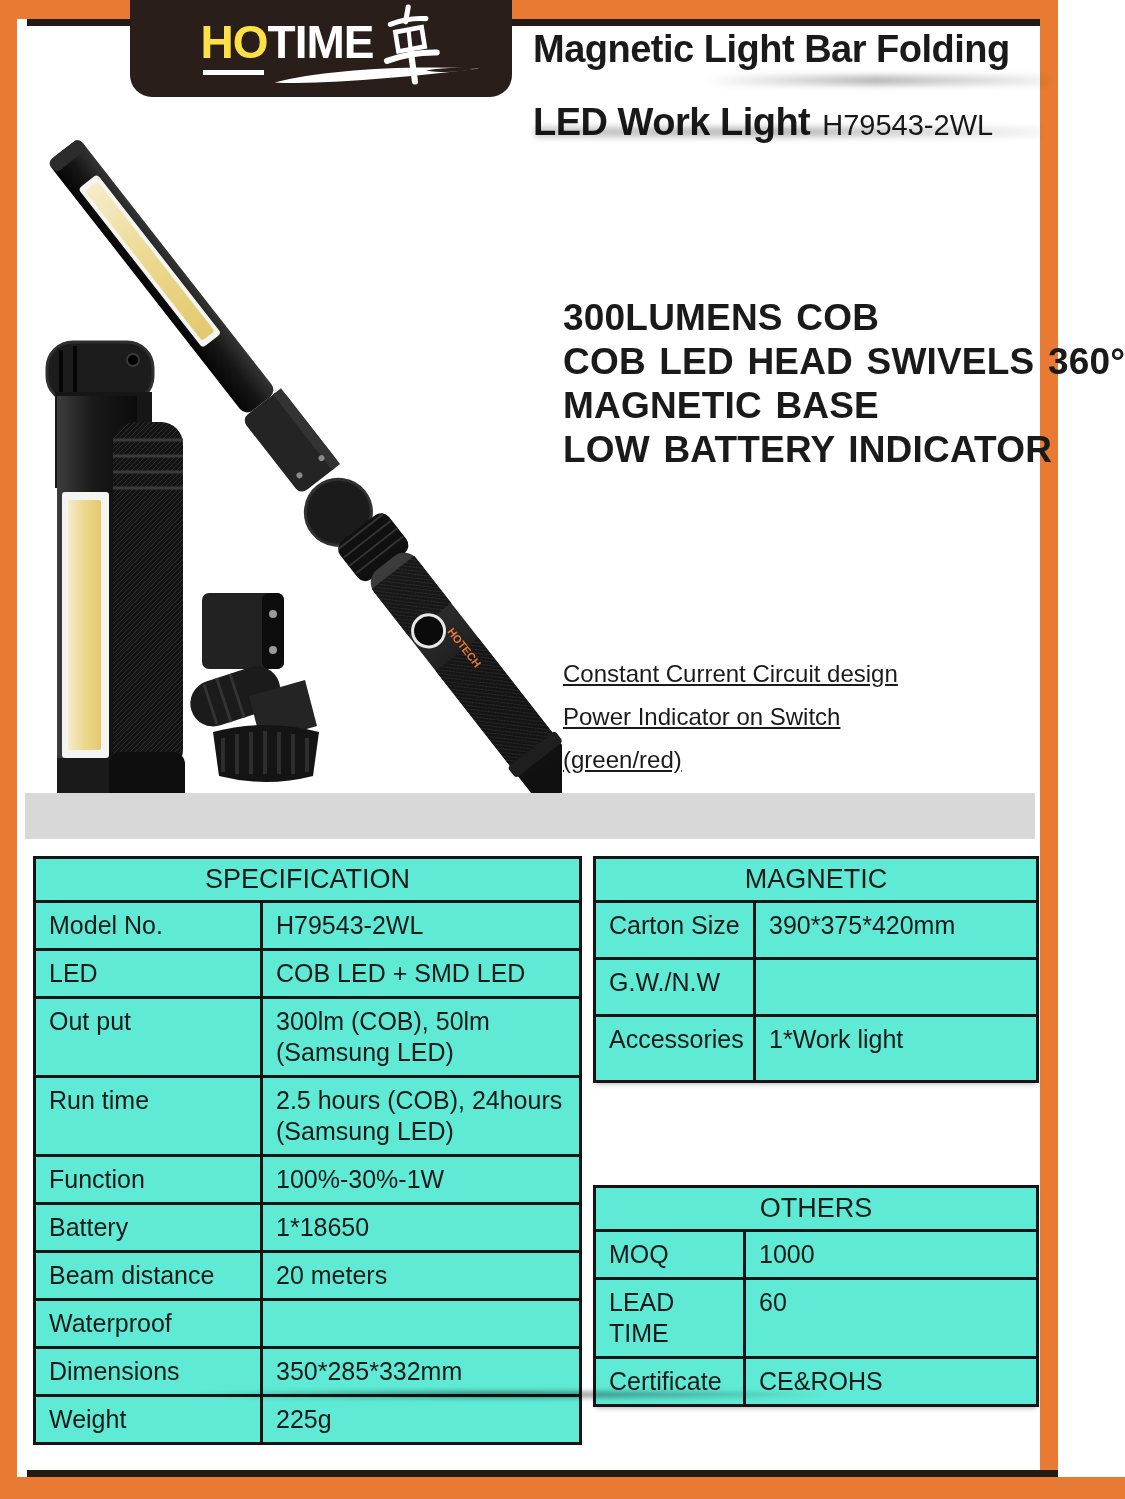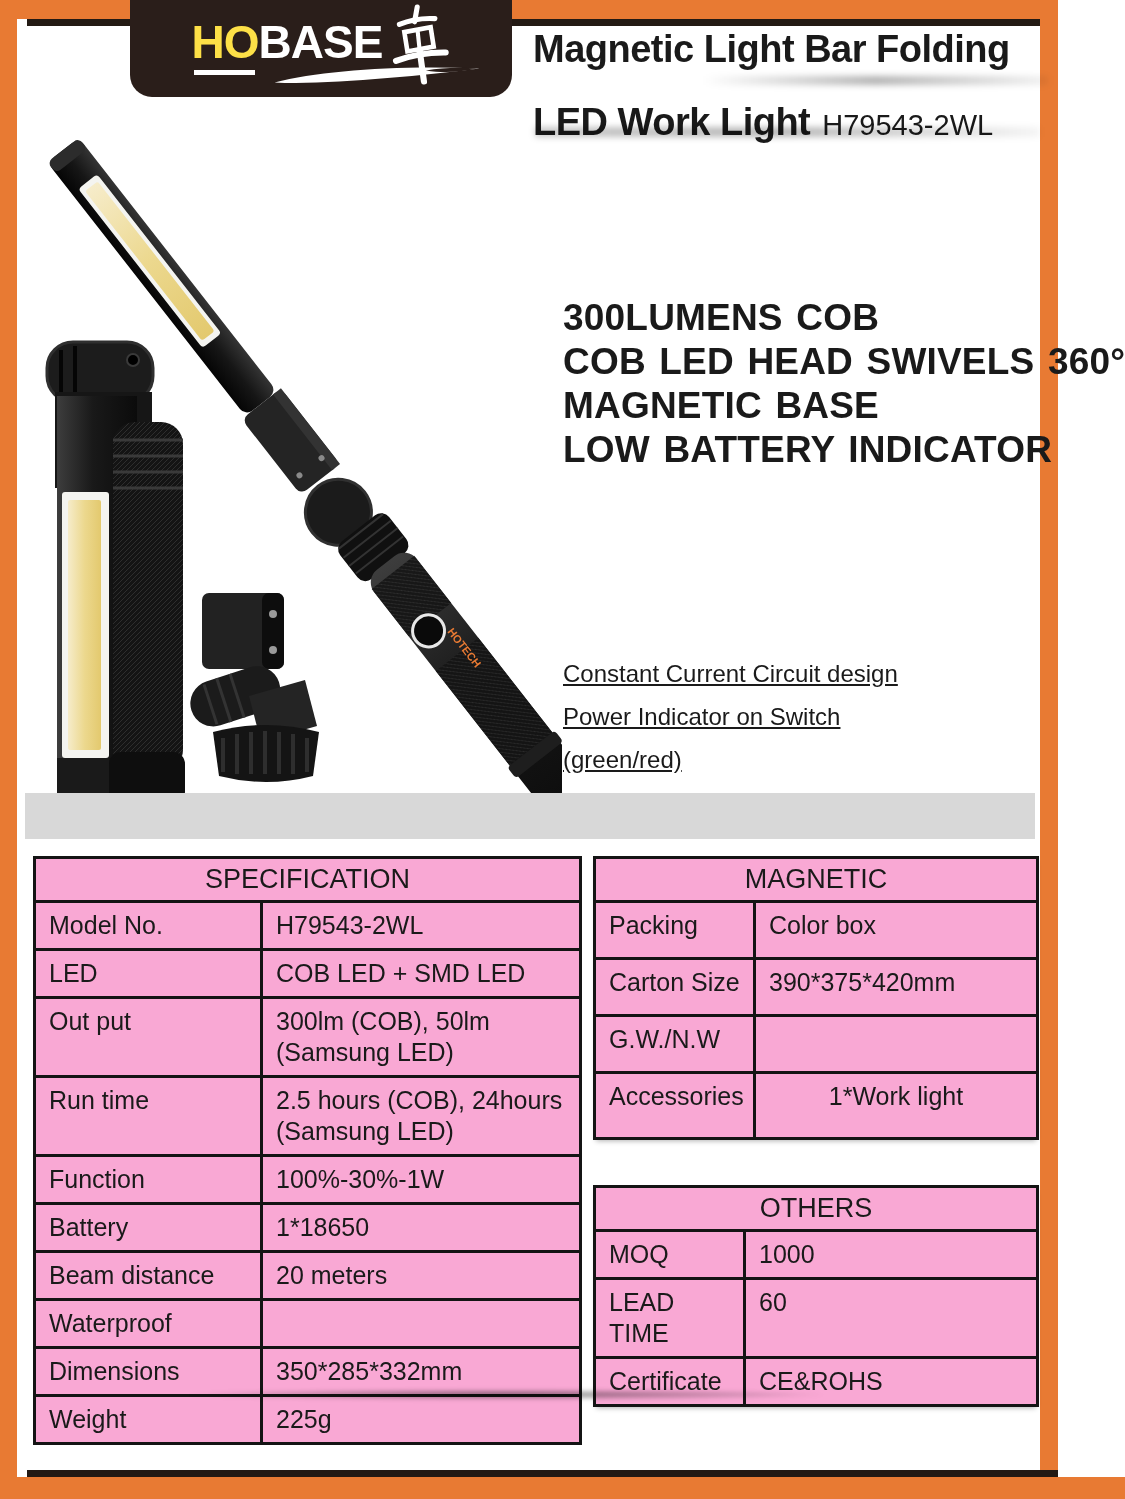--- a/index.html
+++ b/index.html
@@ -33,30 +33,30 @@
      background:linear-gradient(to right,rgba(0,0,0,0.22),rgba(0,0,0,0.28),rgba(0,0,0,0.04));filter:blur(3px);}
   
   .features{position:absolute;left:563px;top:288px;font-size:37px;font-weight:bold;line-height:44px;
             letter-spacing:0.2px;word-spacing:3px;white-space:nowrap;margin-top:8px;}
   .notes{position:absolute;left:563px;top:652px;font-size:24px;line-height:43px;white-space:nowrap;text-decoration:underline;}
   
   .photo{position:absolute;left:17px;top:140px;width:545px;height:665px;}
   
   .divider{position:absolute;left:25px;top:793px;width:1010px;height:46px;background:#d8d8d8;}
   
-  table{border-collapse:collapse;table-layout:fixed;background:#f9a8d4;}
+  table{border-collapse:collapse;table-layout:fixed;background:#5eead4;}
   td{border:3px solid #141414;font-size:25px;padding:7px 13px;vertical-align:top;line-height:31px;
      overflow:hidden;}
   .tbl-title{text-align:center;font-size:27px;padding:5px 4px;}
   .spec-table{position:absolute;left:33px;top:856px;width:546px;}
   .spec-table col.c1{width:227px;} .spec-table col.c2{width:319px;}
   .spec-table tr{height:42px;} .spec-table tr.head{height:40px;} .spec-table tr.tall{height:72px;}
   .pack-table{position:absolute;left:593px;top:856px;width:443px;box-shadow:0 4px 5px -3px rgba(0,0,0,.3);}
   .pack-table col.c1{width:160px;} .pack-table col.c2{width:283px;}
-  .pack-table tr{height:57px;} .pack-table tr.head{height:40px;} .pack-table tr.last{height:66px;text-align:center;}
+  .pack-table tr{height:57px;} .pack-table tr.head{height:40px;} .pack-table tr.last{height:66px;}
   .others-table{position:absolute;left:593px;top:1185px;width:443px;box-shadow:0 4px 5px -3px rgba(0,0,0,.3);}
   .others-table col.c1{width:150px;} .others-table col.c2{width:293px;}
   .others-table tr{height:44px;} .others-table tr.head{height:42px;}
   .spec-shadow{position:absolute;left:145px;top:1389px;width:860px;height:14px;
      background:radial-gradient(ellipse 50% 50% at 42% 40%,rgba(0,0,0,0.5),rgba(0,0,0,0.12) 60%,transparent 75%);
      filter:blur(2px);}
 </style>
 </head>
 <body>
 
@@ -64,21 +64,21 @@
 
   <div class="frame-top"></div>
   <div class="frame-left"></div>
   <div class="frame-right"></div>
   <div class="frame-bottom"></div>
   <div class="rule-top"></div>
   <div class="rule-bottom"></div>
 
   <div class="logo-box">
     <div class="logo-inner">
-      <span class="logo-text"><span class="logo-ho">HO</span><span class="logo-tech">BASE</span></span>
+      <span class="logo-text"><span class="logo-ho">HO</span><span class="logo-tech">TIME</span></span>
       <svg class="logo-mark" viewBox="0 0 60 80">
         <g stroke="#ffffff" fill="none" stroke-linecap="round">
           <path d="M32,4 L28,18" stroke-width="5"></path>
           <path d="M13,19 Q30,14 48,17" stroke-width="5"></path>
           <path d="M17,27 L43,25 L44,44 L18,46 Z" stroke-width="4.5"></path>
           <path d="M30,27 L30,44" stroke-width="4"></path>
           <path d="M6,54 Q30,48 55,51" stroke-width="6"></path>
           <path d="M30,46 L31,77" stroke-width="6"></path>
         </g>
       </svg>
@@ -243,24 +243,20 @@
   <table class="pack-table">
     <colgroup>
         <col class="c1">
         <col class="c2">
       </colgroup>
     <tbody>
         <tr class="head">
           <td colspan="2" class="tbl-title">MAGNETIC</td>
         </tr>
     <tr>
-          <td>Packing</td>
-          <td>Color box</td>
-        </tr>
-    <tr>
           <td>Carton Size</td>
           <td>390*375*420mm</td>
         </tr>
     <tr>
           <td>G.W./N.W</td>
           <td></td>
         </tr>
     <tr class="last">
           <td>Accessories</td>
           <td>1*Work light</td>

